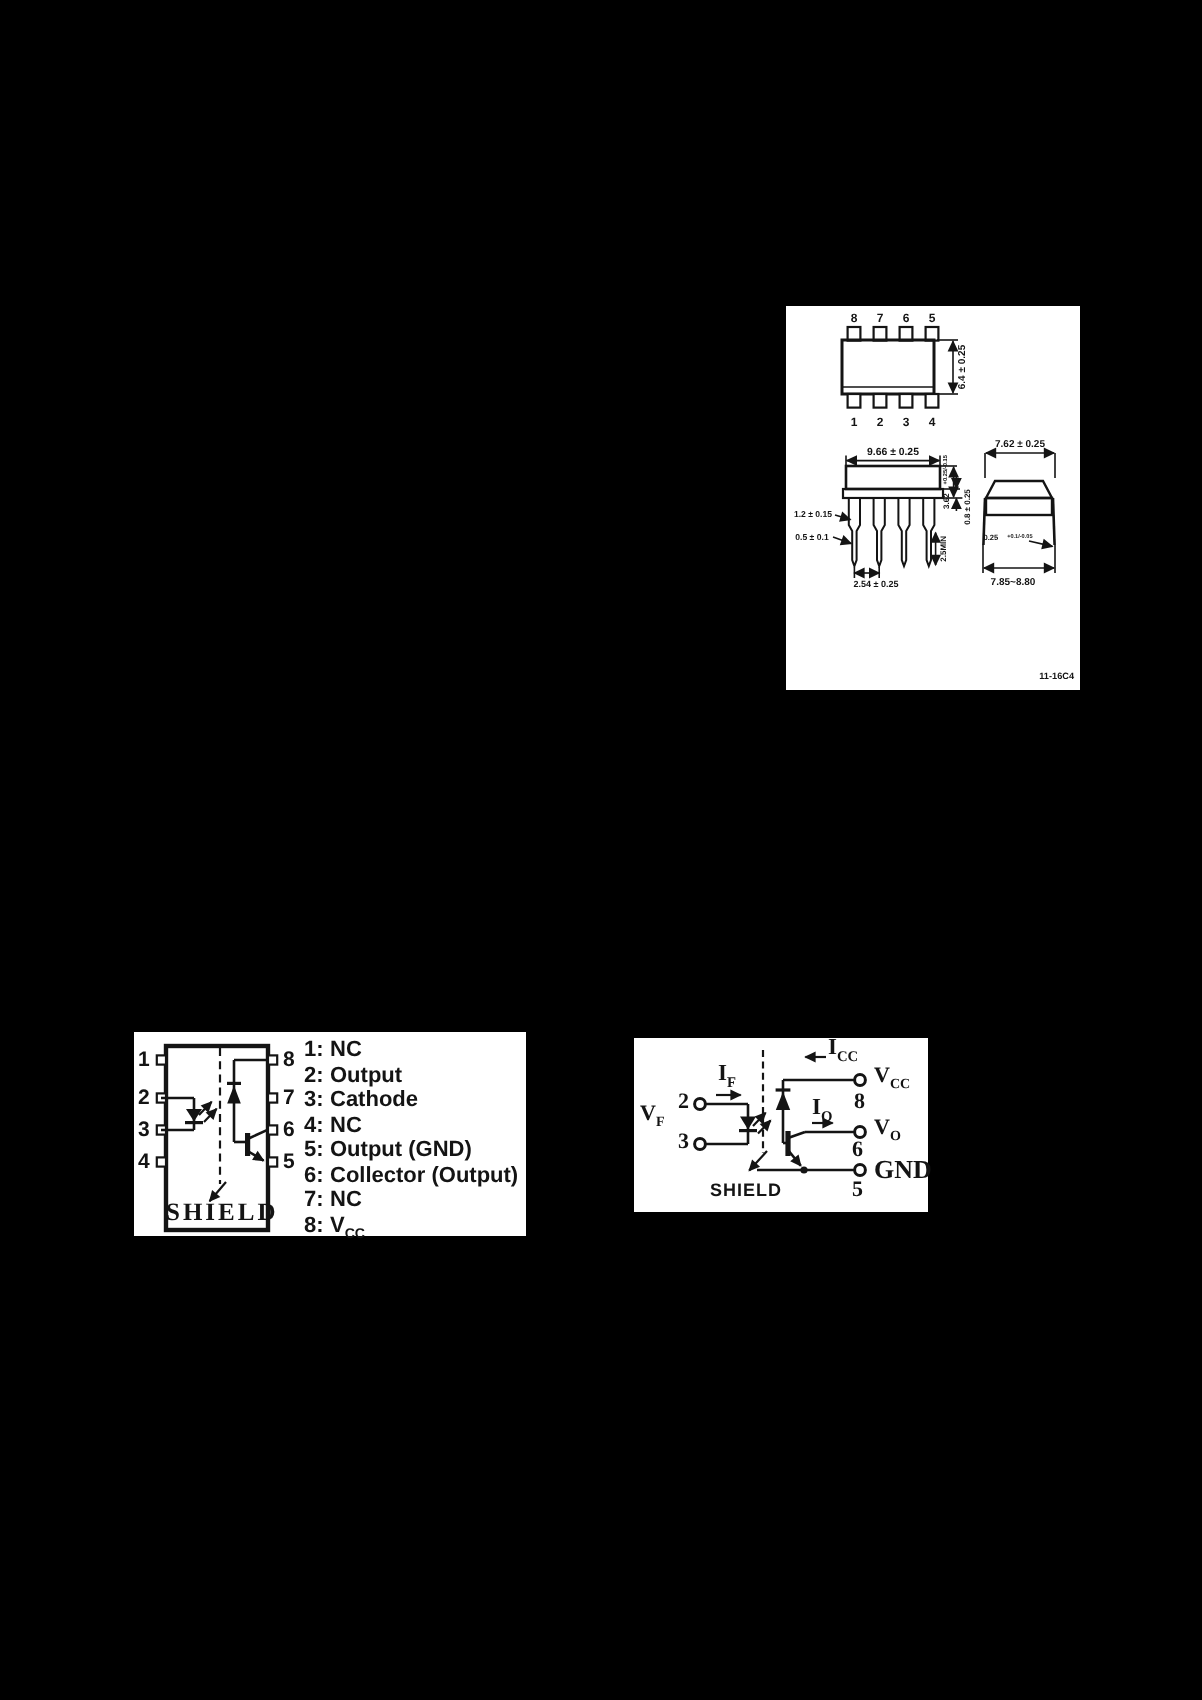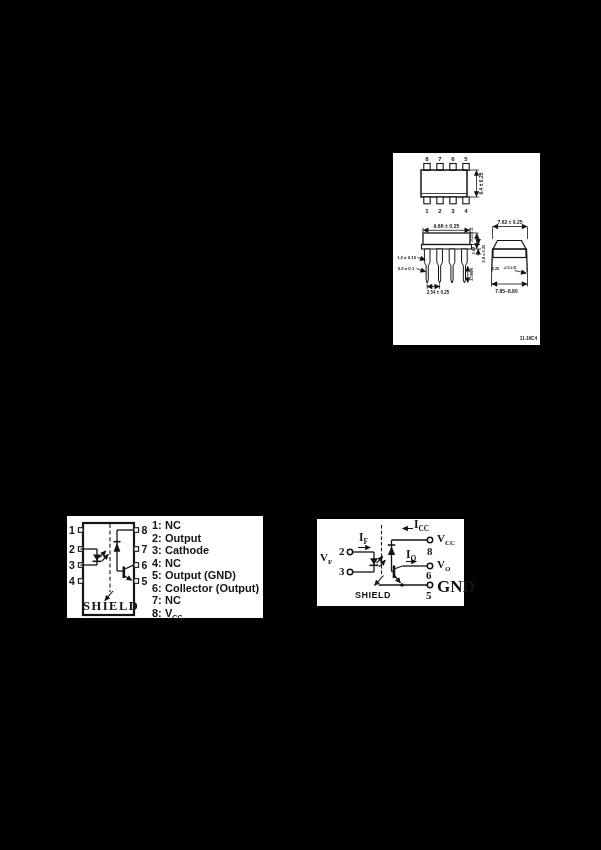--- a/index.html
+++ b/index.html
@@ -281,16 +281,16 @@
   <span class="lb serif" style="left:3px;top:33px;text-align:right;"><span>V</span><span class="sb">F</span></span>
   <span class="lb num" style="left:22px;top:27px;">2</span>
   <span class="lb num" style="left:22px;top:47px;">3</span>
   <span class="lb serif" style="left:42px;top:13px;font-size:11.5px;"><span>I</span><span class="sb">F</span></span>
   <span class="lb serif" style="left:97px;top:0px;font-size:11.5px;"><span>I</span><span class="sb">CC</span></span>
   <span class="lb serif" style="left:120px;top:14px;"><span>V</span><span class="sb">CC</span></span>
   <span class="lb num" style="left:110px;top:27px;">8</span>
   <span class="lb serif" style="left:89px;top:30px;font-size:11.5px;"><span>I</span><span class="sb">O</span></span>
   <span class="lb serif" style="left:120px;top:40px;"><span>V</span><span class="sb">O</span></span>
   <span class="lb num" style="left:109px;top:51px;">6</span>
-  <span class="lb serif" style="left:120px;top:59px;font-size:17px;">GND</span>
+  <span class="lb serif" style="left:120px;top:59px;font-size:13px;">GND</span>
   <span class="lb num" style="left:109px;top:71px;">5</span>
   <span class="lb shield-sm" style="left:38px;top:72px;">SHIELD</span>
 </div>
 
 </body></html>

